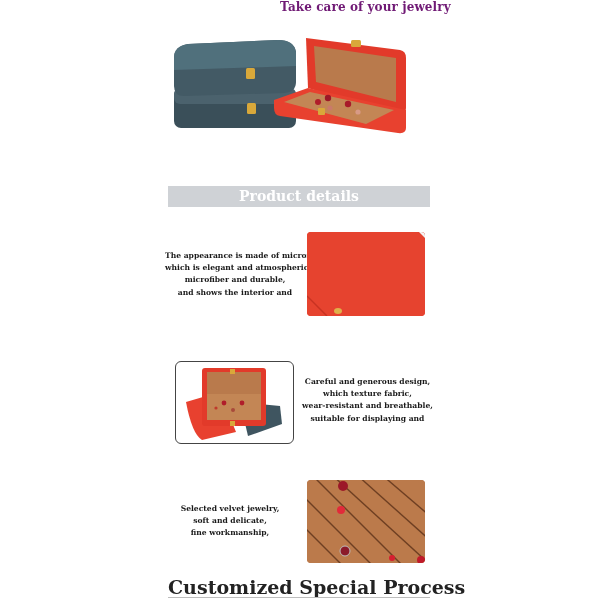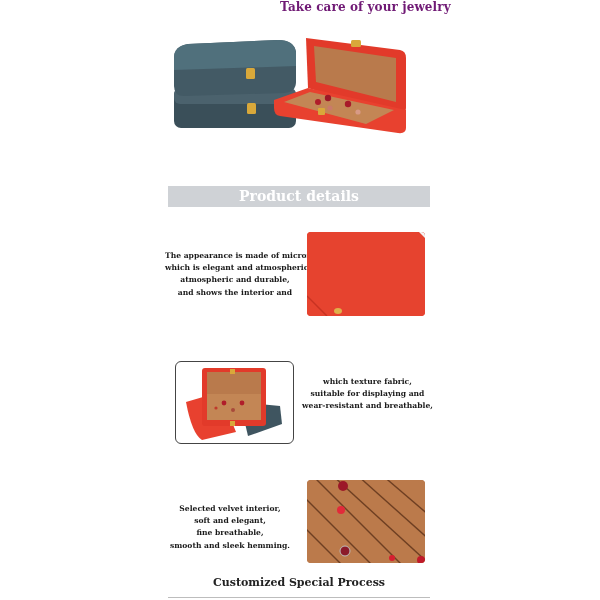--- a/index.html
+++ b/index.html
@@ -9,21 +9,21 @@
     .title-top { left: 280px; top: 0px; width: 160px; text-align: center;
                  font-weight: bold; font-size: 12px; color: #701a75; letter-spacing: 0.1px; white-space: nowrap; }
     .hero { left: 168px; top: 36px; width: 248px; height: 100px; }
     .banner { left: 168px; top: 186px; width: 262px; height: 21px; background: #cfd2d6;
               color: #ffffff; font-weight: bold; font-size: 14px; text-align: center; line-height: 21px; }
     .desc { font-weight: bold; font-size: 7.6px; line-height: 12.2px; text-align: center; color: #1a1a1a; }
     .desc div { white-space: nowrap; }
     .photo { border-radius: 4px; overflow: hidden; }
     .framed { border: 1.5px solid #444; border-radius: 6px; background: #fff; box-sizing: border-box; }
     .section-title { left: 168px; top: 576px; width: 262px; text-align: center; font-weight: bold;
-                     font-size: 11px; color: #222; white-space: nowrap; }
+                     font-size: 19px; color: #222; white-space: nowrap; }
     .divider { left: 168px; top: 597px; width: 262px; height: 1px; background: #bdbdbd; }
   </style>
 </head>
 <body>
 
 <div class="abs title-top">Take care of your jewelry</div>
 
 <div class="abs hero">
   <svg width="248" height="100" viewBox="0 0 248 100">
 
@@ -47,21 +47,21 @@
     <circle cx="162" cy="72" r="2.6" fill="#c97a6a"></circle>
     <circle cx="190" cy="76" r="2.6" fill="#d89a86"></circle>
   </svg>
 </div>
 
 <div class="abs banner">Product details</div>
 
 <div class="abs desc" style="left:165px; top:250px; width:140px;">
   <div>The appearance is made of microfiber,</div>
   <div>which is elegant and atmospheric,</div>
-  <div>atmospheric and durable,</div>
+  <div>microfiber and durable,</div>
   <div>and shows the interior and</div>
 </div>
 <div class="abs photo" style="left:307px; top:232px; width:118px; height:84px; background:#e5412f;">
   <svg width="118" height="84" viewBox="0 0 118 84">
     <rect width="118" height="84" fill="#e6432f"></rect>
     <path d="M0 64 L20 84" stroke="#c83222" stroke-width="1.5"></path>
     <path d="M112 0 L118 0 L118 6 Z" fill="#f3f3f3"></path>
     <ellipse cx="31" cy="79" rx="4" ry="3" fill="#e0b04a"></ellipse>
   </svg>
 </div>
@@ -75,30 +75,30 @@
     <rect x="31" y="32" width="54" height="26" fill="#c38655"></rect>
     <rect x="54" y="7" width="5" height="5" fill="#d9a83a"></rect>
     <rect x="54" y="59" width="5" height="5" fill="#d9a83a"></rect>
     <circle cx="48" cy="41" r="2.4" fill="#b01d2a"></circle>
     <circle cx="66" cy="41" r="2.4" fill="#b01d2a"></circle>
     <circle cx="57" cy="48" r="2" fill="#a84a3a"></circle>
     <circle cx="40" cy="46" r="1.6" fill="#c0392b"></circle>
   </svg>
 </div>
 <div class="abs desc" style="left:300px; top:376px; width:135px;">
+  <div>Careful and generous design,</div>
   <div>which texture fabric,</div>
+  <div>wear-resistant and breathable,</div>
   <div>suitable for displaying and</div>
-  <div>wear-resistant and breathable,</div>
 </div>
 
 <div class="abs desc" style="left:160px; top:503px; width:140px;">
-  <div>Selected velvet interior,</div>
-  <div>soft and elegant,</div>
-  <div>fine breathable,</div>
-  <div>smooth and sleek hemming.</div>
+  <div>Selected velvet jewelry,</div>
+  <div>soft and delicate,</div>
+  <div>fine workmanship,</div>
 </div>
 <div class="abs photo" style="left:307px; top:480px; width:118px; height:83px; background:#b8774a;">
   <svg width="118" height="83" viewBox="0 0 118 83">
     <rect width="118" height="83" fill="#bb7a4b"></rect>
     <g stroke="#6e3f22" stroke-width="1.4">
       <line x1="-10" y1="10" x2="70" y2="90"></line>
       <line x1="5" y1="-5" x2="95" y2="85"></line>
       <line x1="25" y1="-5" x2="118" y2="80"></line>
       <line x1="50" y1="-5" x2="125" y2="62"></line>
       <line x1="75" y1="-5" x2="130" y2="42"></line>

